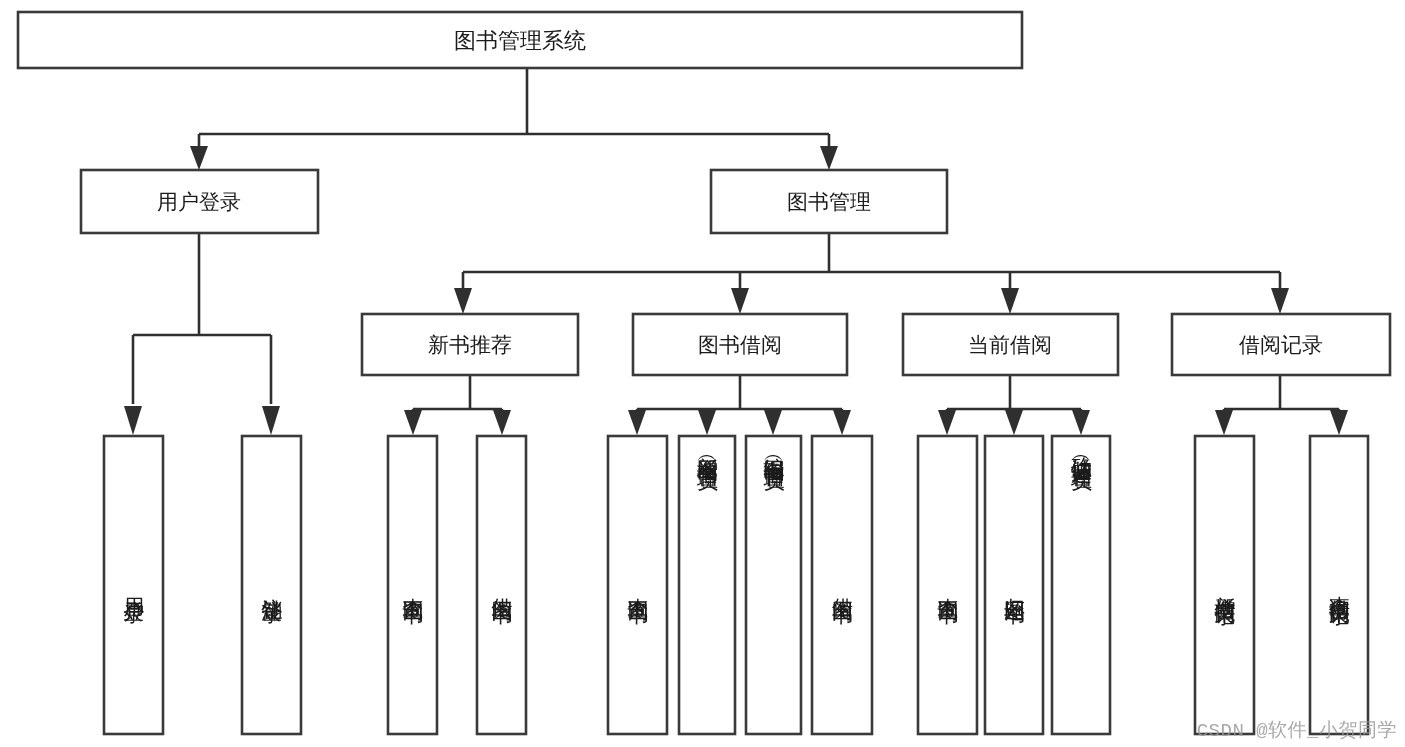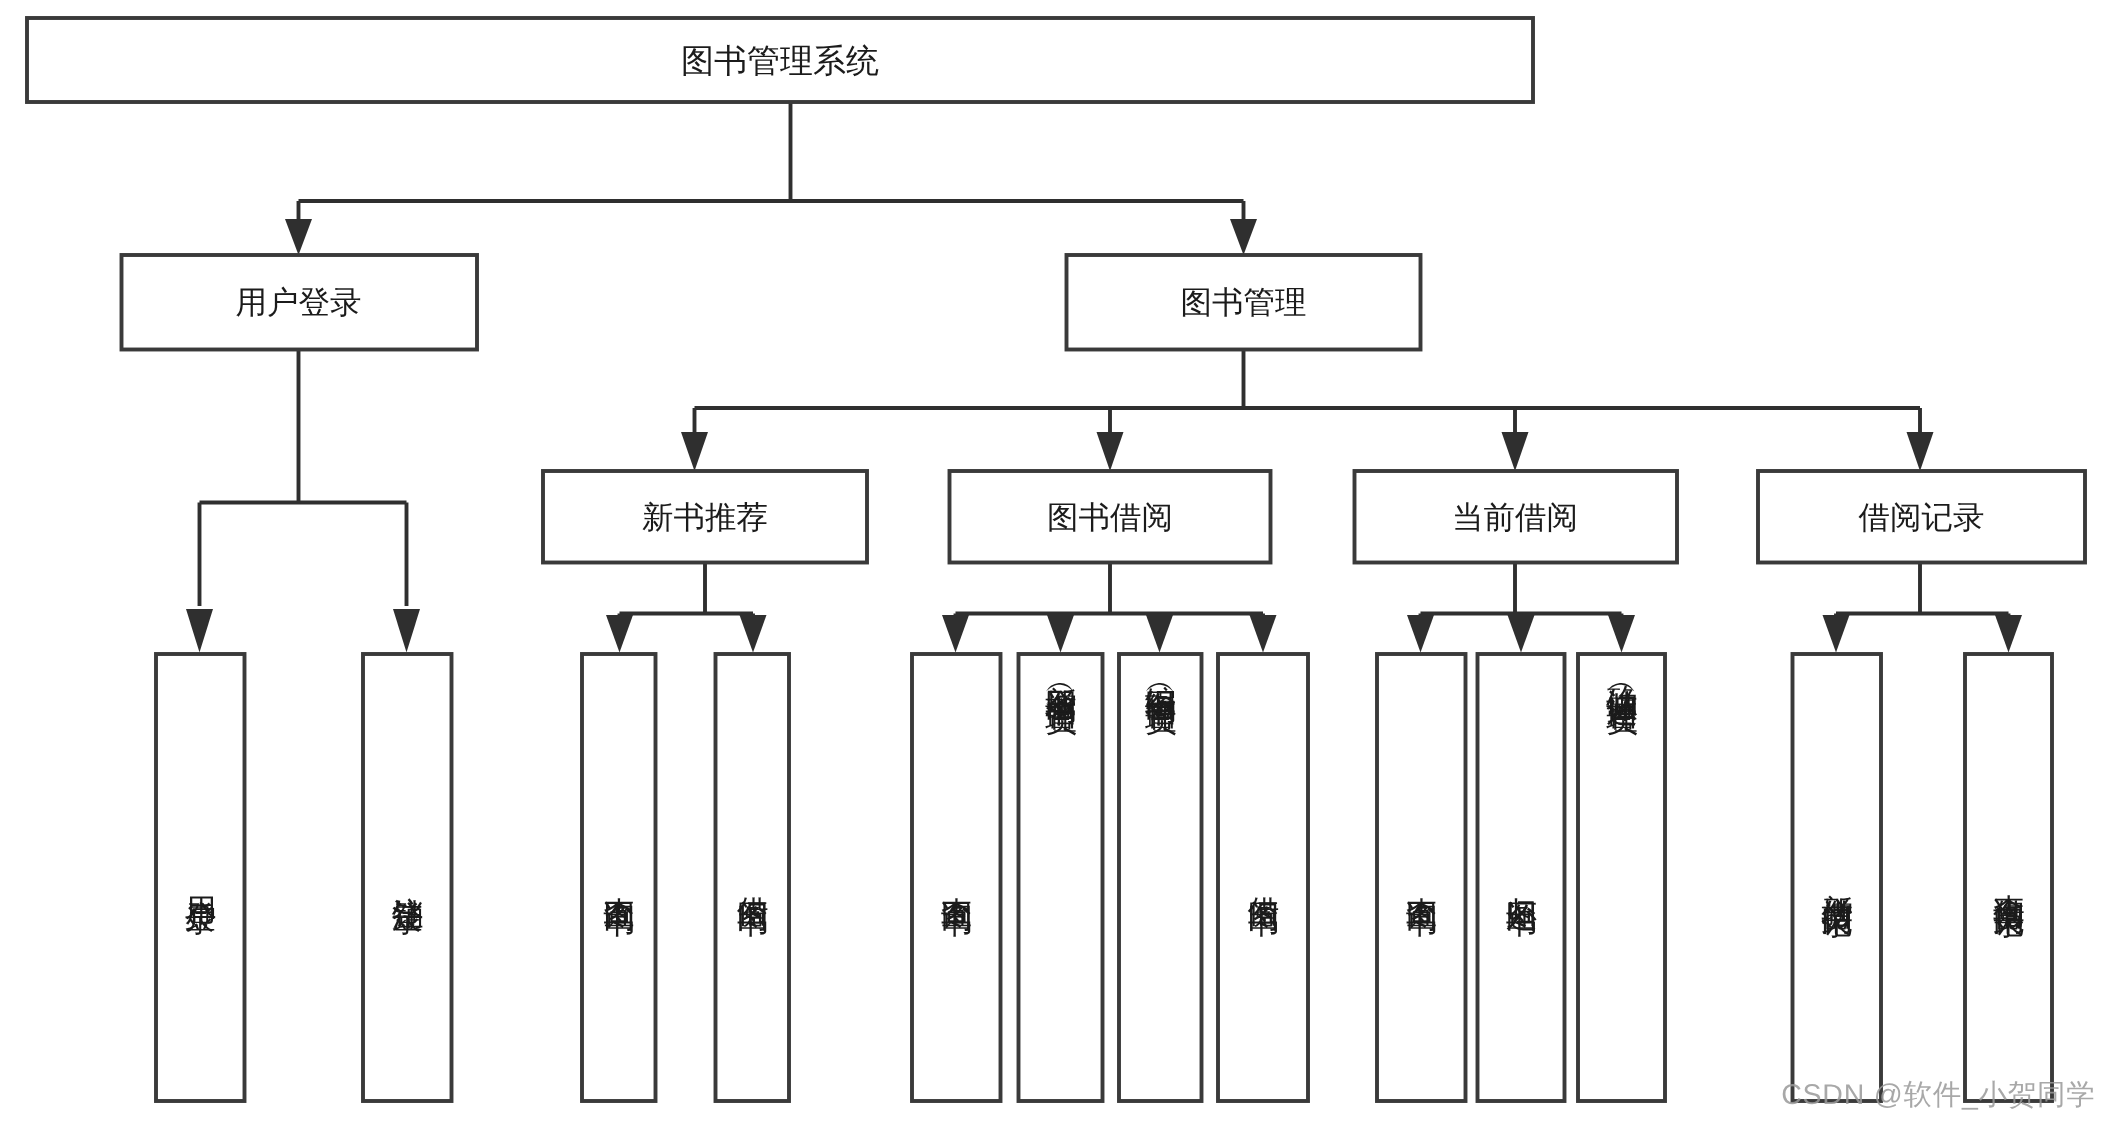--- a/index.html
+++ b/index.html
@@ -72,21 +72,21 @@
     line-height: 1.18;
     letter-spacing: 2px;
     color: #1b1b1b;
     white-space: nowrap;
     text-align: center;
   }
   #watermark {
     position: absolute;
     right: 8px;
     bottom: 4px;
-    font-family: Liberation Sans, sans-serif;
+    font-family: Liberation Mono, monospace;
     font-size: 19px;
     color: #9a9a9a;
     letter-spacing: 0.5px;
     opacity: 0.85;
     pointer-events: none;
     white-space: nowrap;
   }
 </style>
 </head>
 <body>

